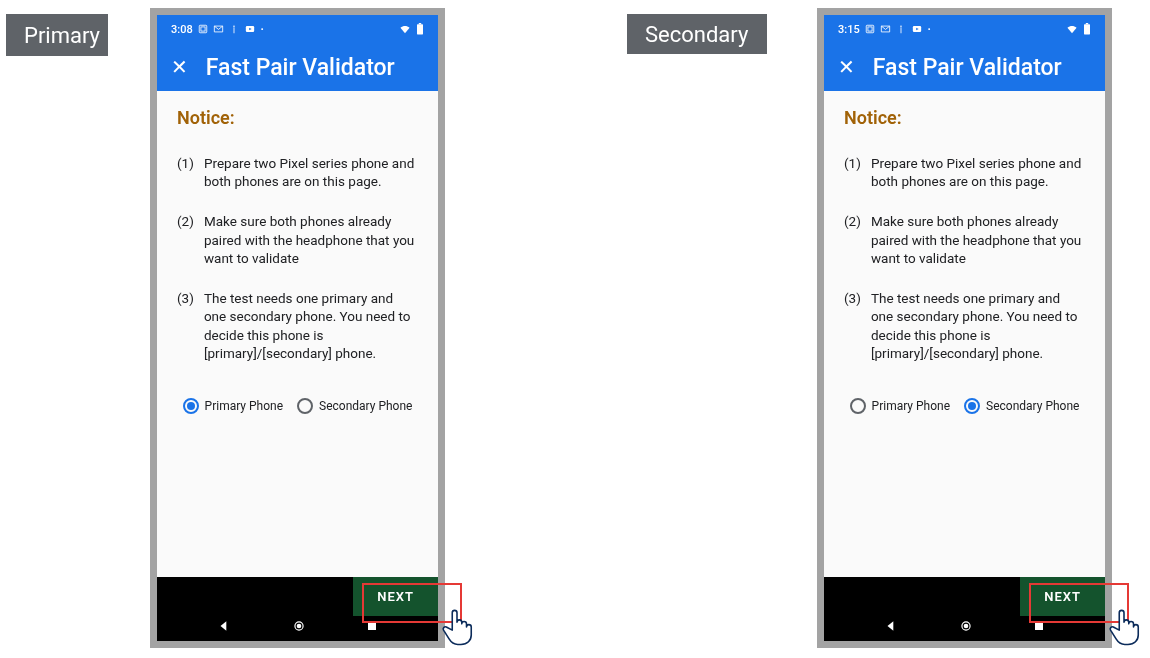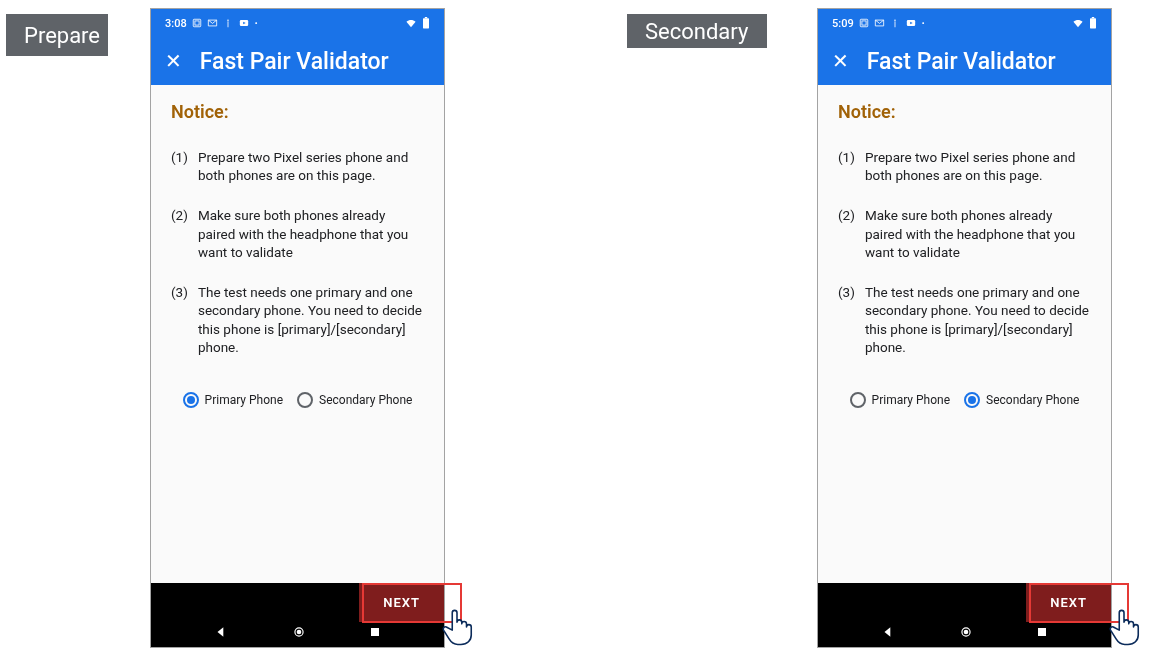--- a/index.html
+++ b/index.html
@@ -23,21 +23,21 @@
     font-weight: 400;
     padding: 10px 18px;
     display: flex;
     align-items: center;
   }
   .phone {
     position: absolute;
     width: 295px;
     height: 640px;
     background: #fafafa;
-    border: 1px solid #a3a3a3;
+    border: 7px solid #a3a3a3;
     overflow: hidden;
   }
   .status-bar {
     height: 28px;
     background: #1a73e8;
     display: flex;
     align-items: center;
     justify-content: space-between;
     padding: 0 14px;
     color: #ffffff;
@@ -124,21 +124,21 @@
     align-items: flex-start;
     justify-content: flex-end;
   }
   .next-btn {
     color: #ffffff;
     font-size: 13px;
     font-weight: 600;
     letter-spacing: 1px;
     padding: 12px 24px;
     cursor: pointer;
-    background: #7f1d1d;
+    background: #14532d;
   }
   .nav-row {
     position: absolute;
     left: 0; right: 0; bottom: 0;
     height: 30px;
     display: flex;
     align-items: center;
     justify-content: space-evenly;
   }
   .nav-ico { color: #ffffff; display:flex; align-items:center; justify-content:center;}
@@ -153,24 +153,24 @@
     pointer-events: none;
   }
   .cursor-hand svg { width: 100%; height: 100%; }
 </style>
 </head>
 <body>
 
 <div class="stage">
 
   <div class="label-tag" style="left:6px; top:14px; width:102px; height:42px;">
-    <span>Prepare</span>
-  </div>
-
-  <div class="label-tag" style="left:627px; top:14px; width:140px; height:34px;">
+    <span>Primary</span>
+  </div>
+
+  <div class="label-tag" style="left:627px; top:14px; width:140px; height:40px;">
     <span>Secondary</span>
   </div>
 
   <div class="phone" style="left:150px; top:8px;">
 
     <div class="status-bar">
       <div class="status-left">
         <span>3:08</span>
         <span class="status-ico">
           <svg width="10" height="10" viewBox="0 0 24 24" fill="none" stroke="#fff" stroke-width="2">
@@ -276,21 +276,21 @@
   <div class="cursor-hand" style="left:440px; top:608px;">
     <svg viewBox="0 0 40 48" fill="#fff" stroke="#0b2b5a" stroke-width="2" stroke-linejoin="round">
       <path d="M14 22 V6 a3 3 0 0 1 6 0 V18 a3 3 0 0 1 6 0 V20 a3 3 0 0 1 6 0 V24 a3 3 0 0 1 6 0 V34 c0 7-5 12-13 12 h-4 c-5 0-8-2-11-7 l-7-11 c-1.5-2.3 1-5 3.5-4 L14 28 z"></path>
     </svg>
   </div>
 
   <div class="phone" style="left:817px; top:8px;">
 
     <div class="status-bar">
       <div class="status-left">
-        <span>5:09</span>
+        <span>3:15</span>
         <span class="status-ico">
           <svg width="10" height="10" viewBox="0 0 24 24" fill="none" stroke="#fff" stroke-width="2">
               <rect x="3" y="3" width="18" height="18" rx="2"></rect>
               <rect x="7" y="7" width="10" height="10"></rect>
             </svg>
         </span>
         <span class="status-ico">
           <svg width="11" height="10" viewBox="0 0 24 24" fill="#fff">
               <path d="M2 5h20v14H2z" fill="none" stroke="#fff" stroke-width="2"></path>
               <path d="M2 5l10 8 10-8" fill="none" stroke="#fff" stroke-width="2"></path>

